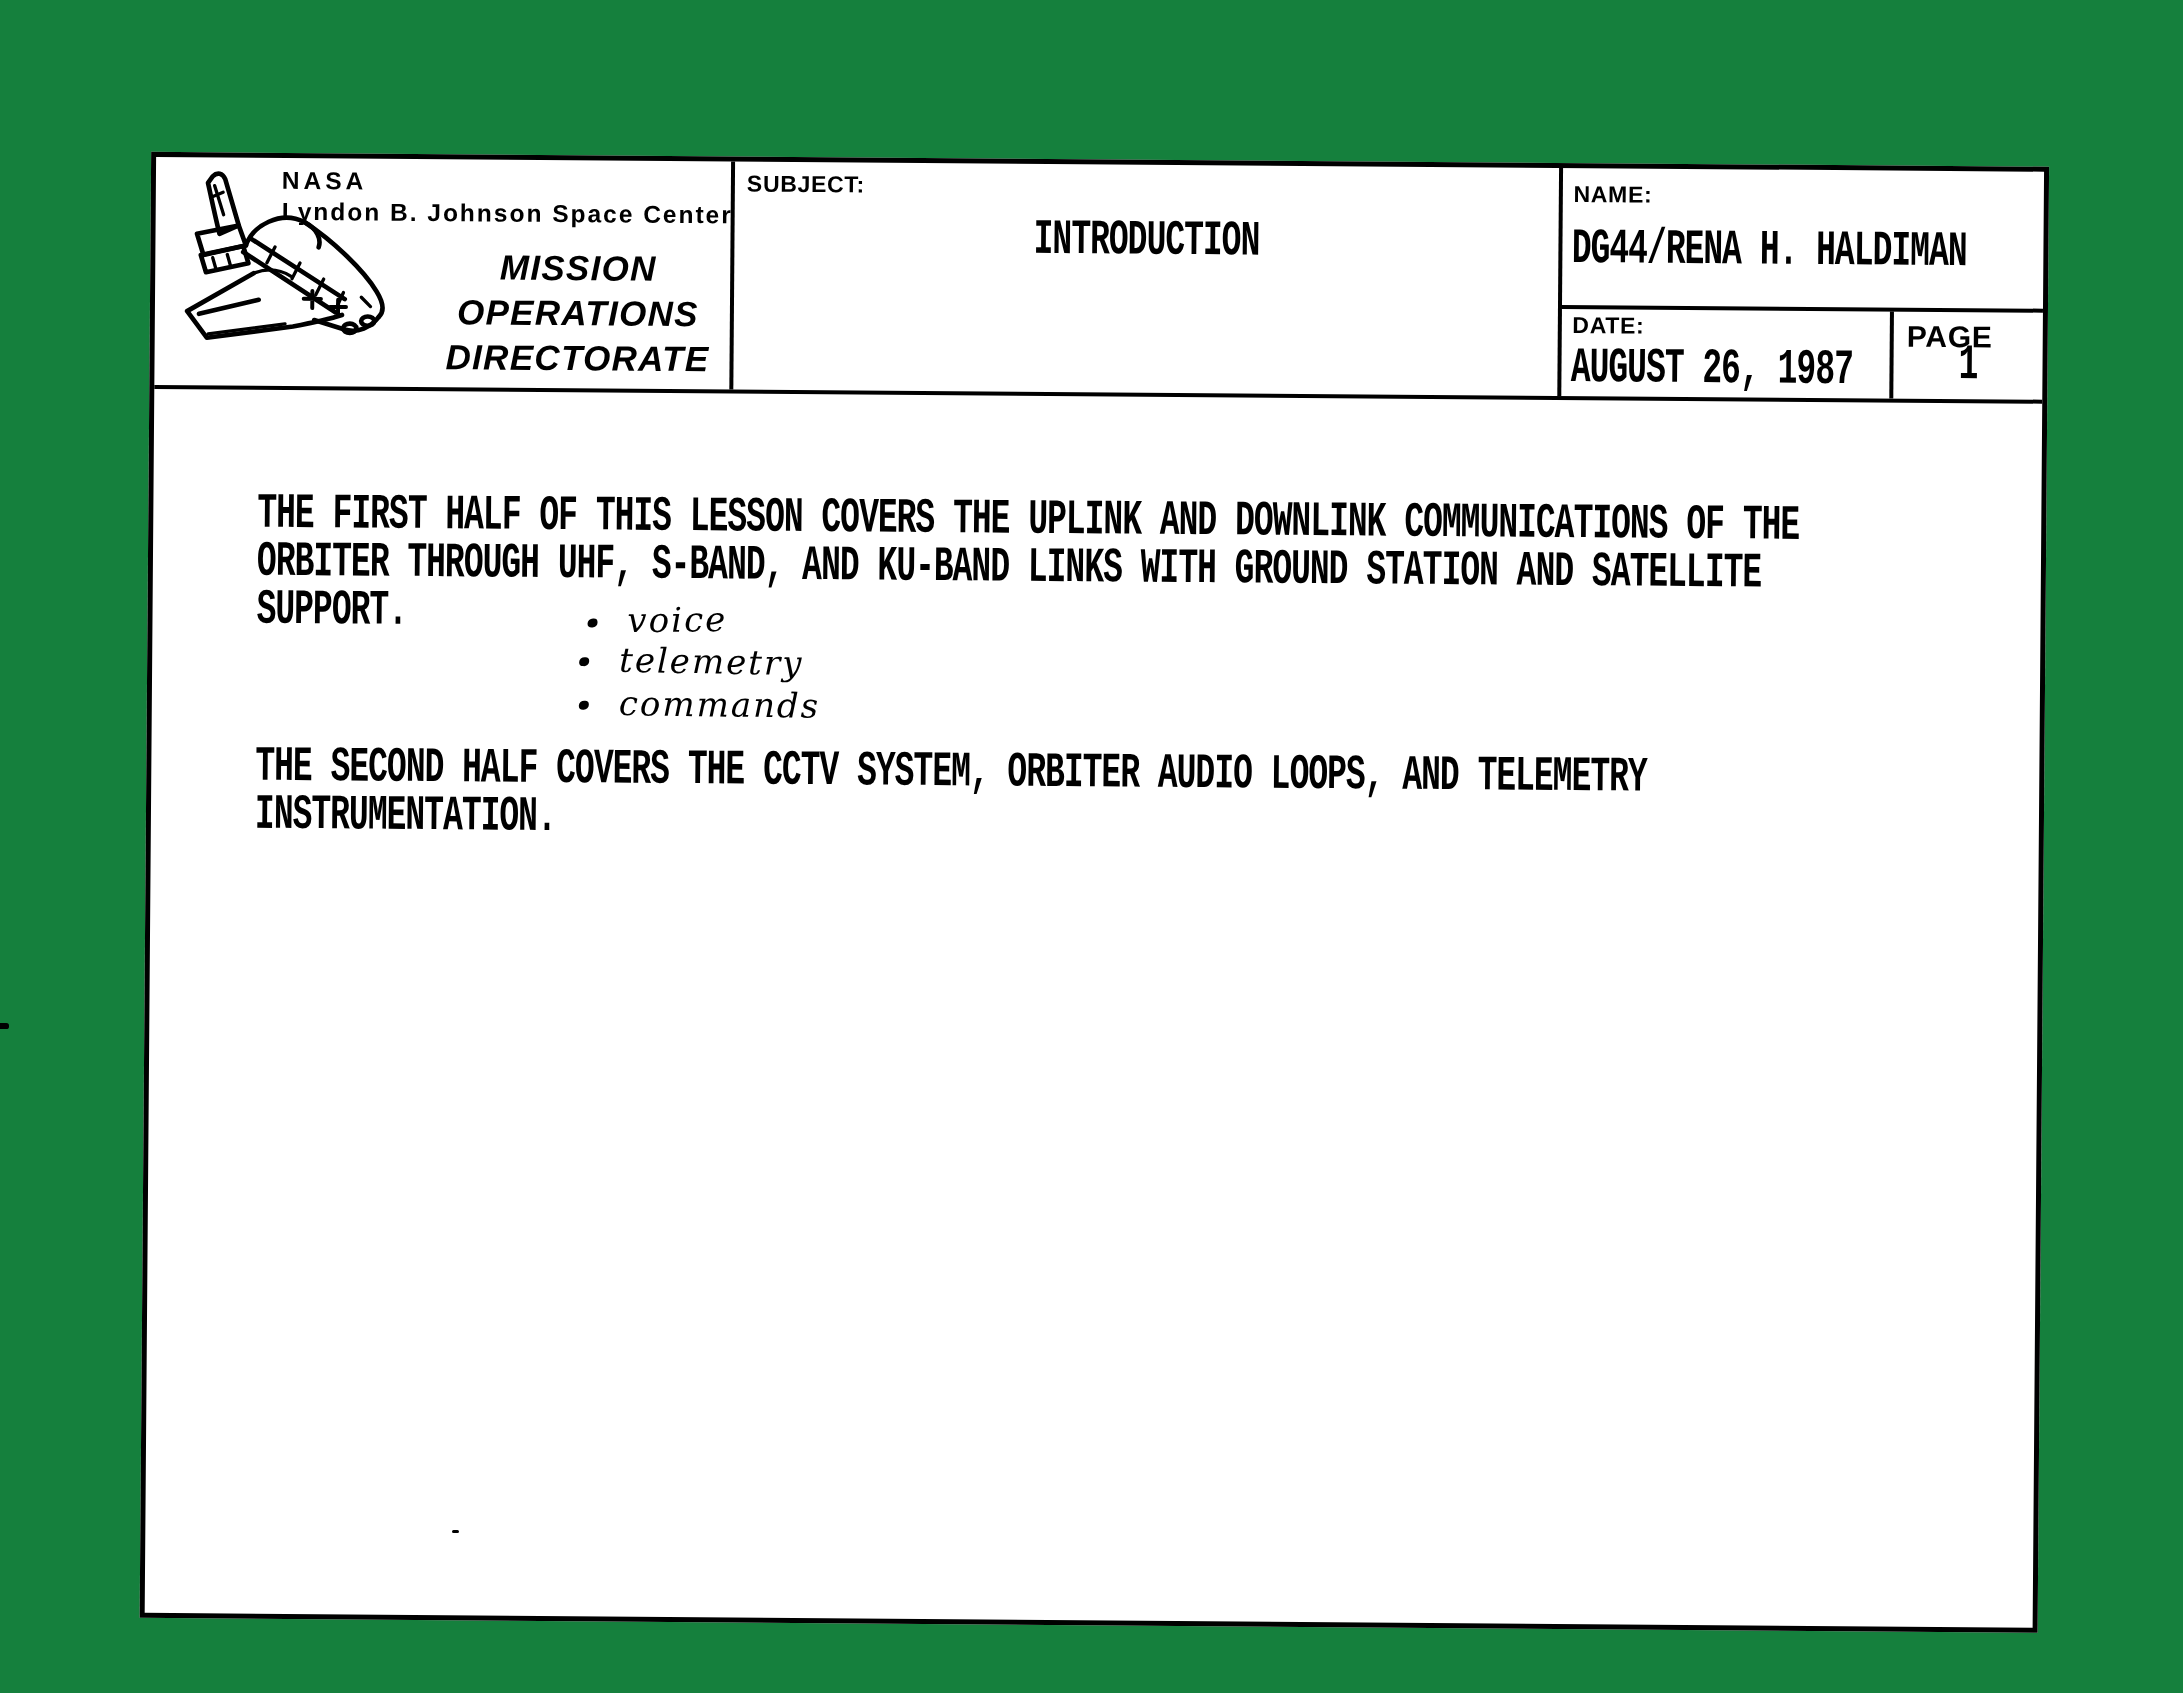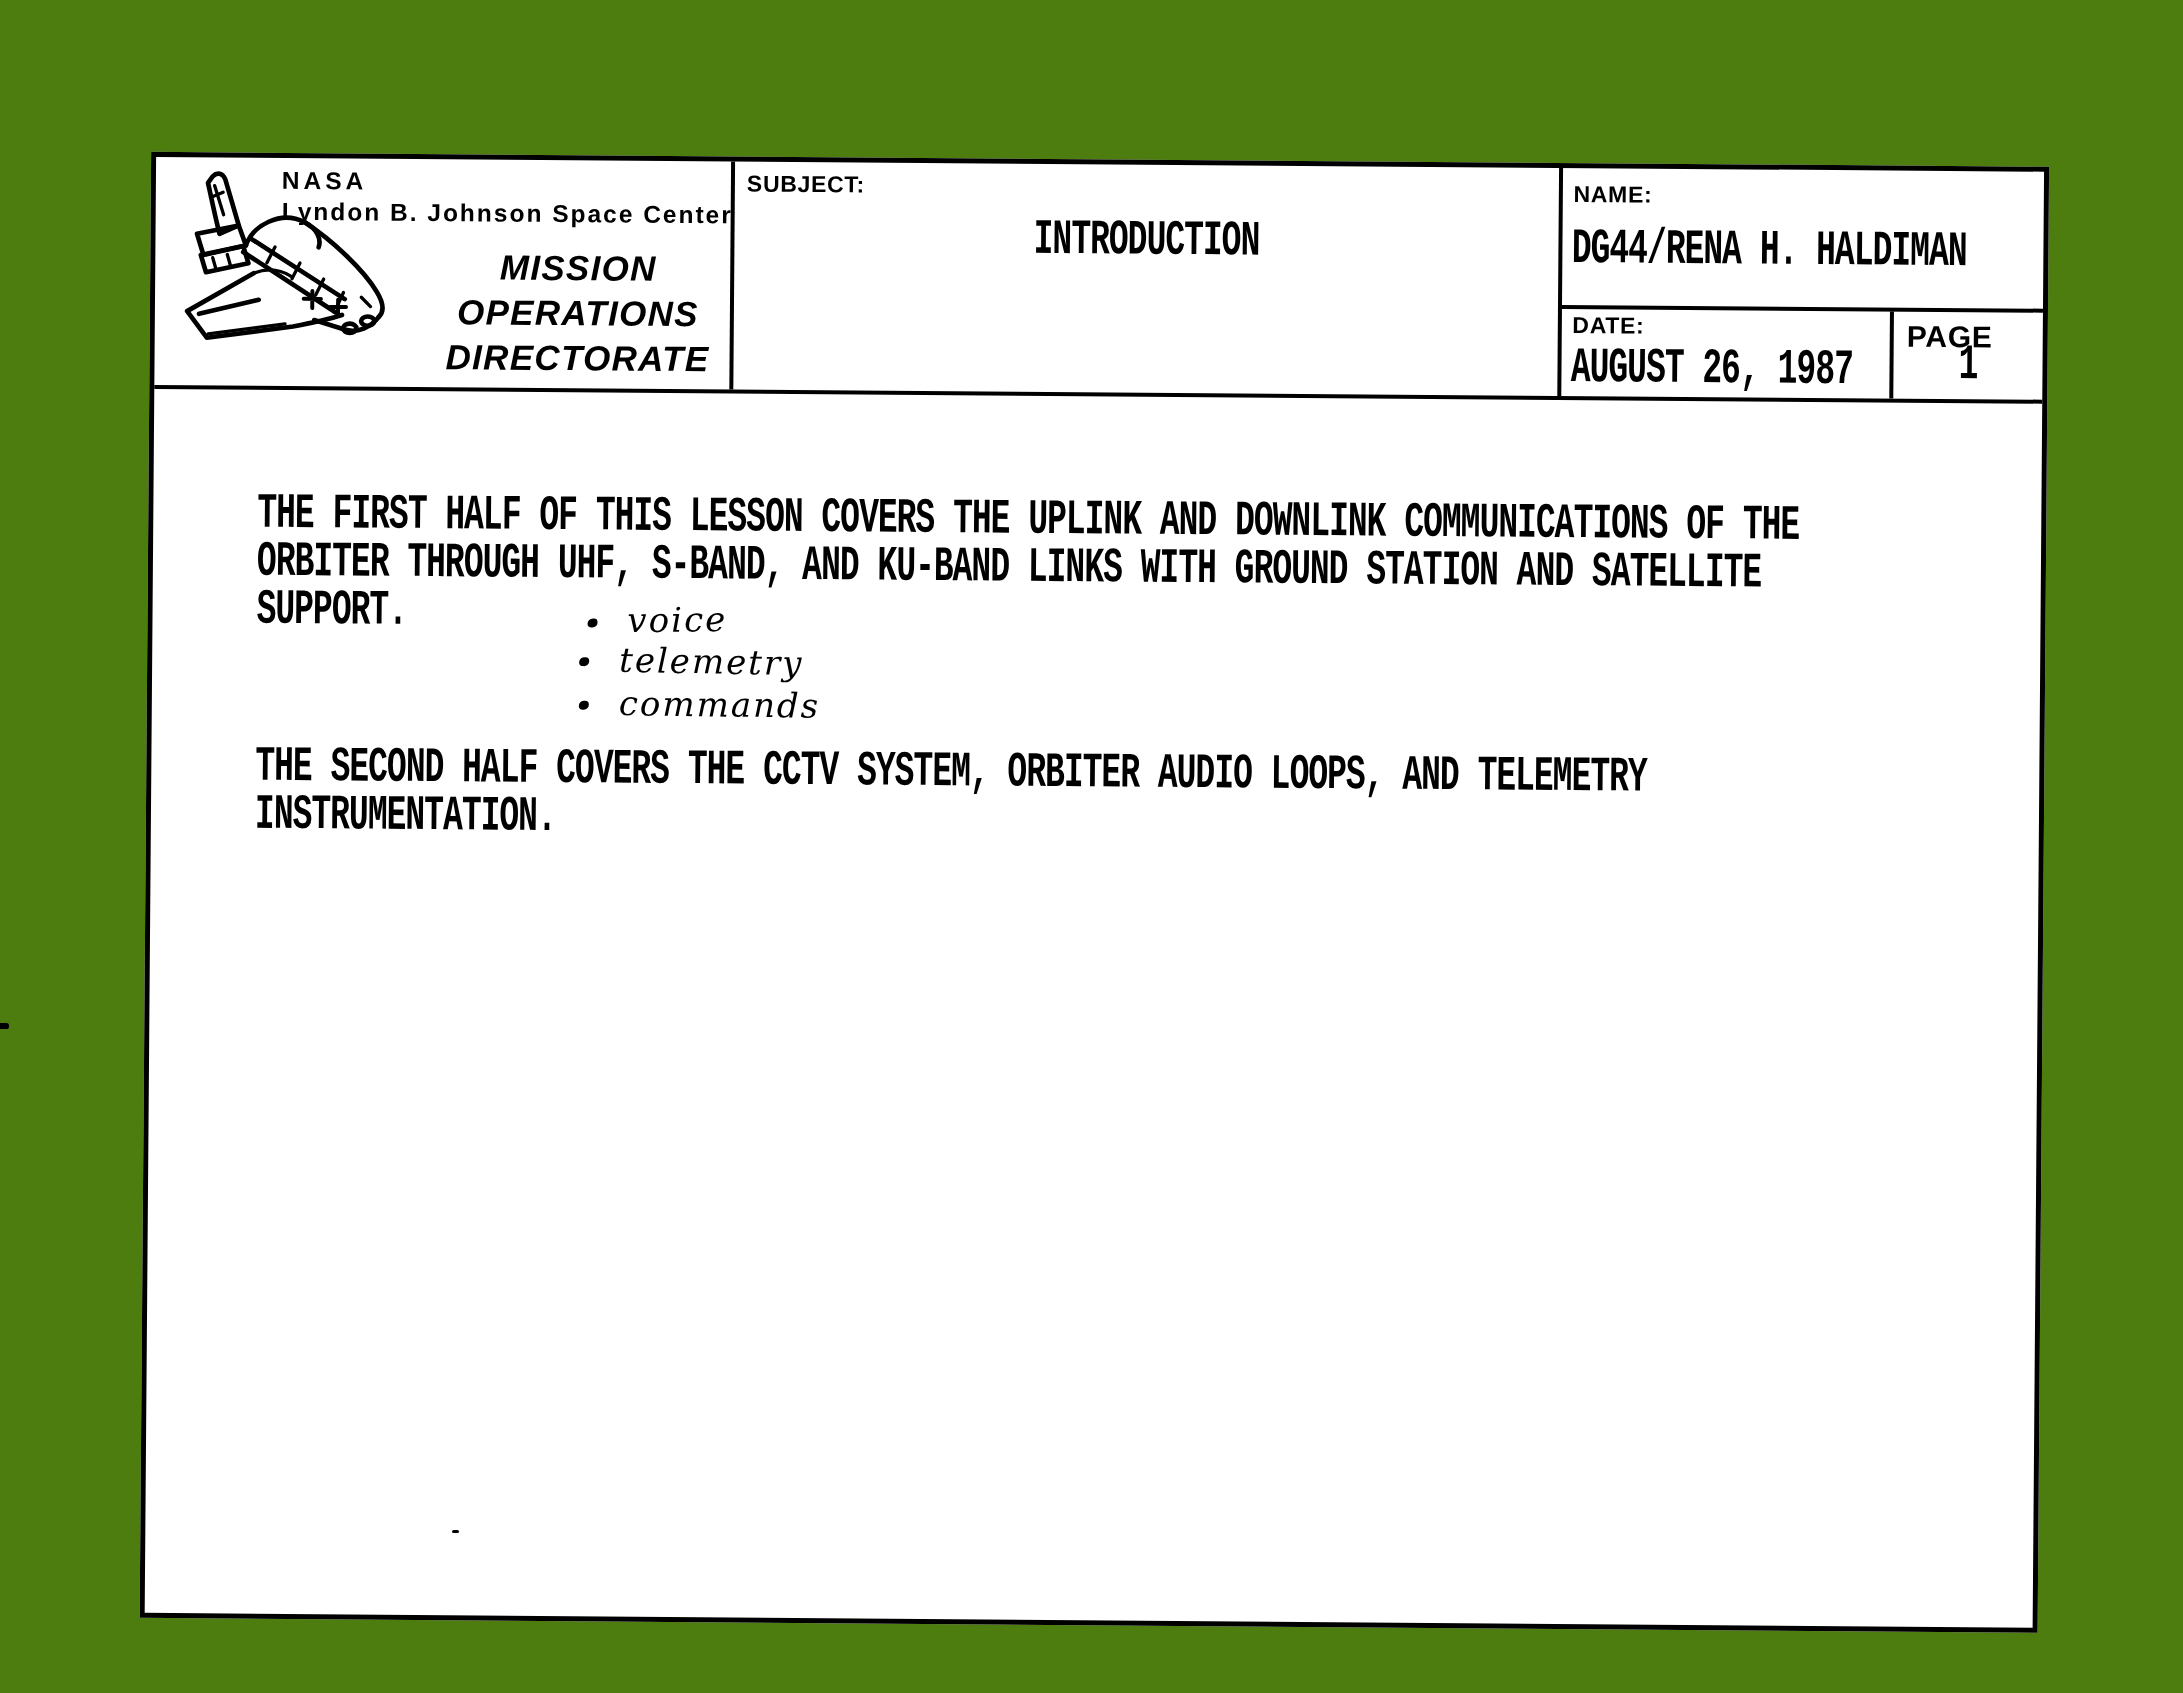--- a/index.html
+++ b/index.html
@@ -1,17 +1,17 @@
 <!DOCTYPE html>
 <html style="font-size:10.6px"><head>
 <meta charset="utf-8">
 <style>
   html,body{margin:0;padding:0;}
   body{width:2183px;height:1694px;background:#ffffff;overflow:hidden;position:relative;}
-  .page{position:absolute;inset:0;background:#4d7c0f;}
+  .page{position:absolute;inset:0;background:#15803d;}
 
   
   .doc{position:absolute;left:151px;top:152px;width:1888px;height:1456px;
        border:5.3px solid #000;background:#fff;
        transform:rotate(0.45deg);transform-origin:20px 20px;}
 
   
   .hdr{position:absolute;left:0;top:0;width:100%;height:228px;border-bottom:4.6px solid #000;}
   .c1{position:absolute;left:0;top:0;width:575px;height:228px;border-right:4px solid #000;}
   .c2{position:absolute;left:579px;top:0;width:824px;height:228px;border-right:4px solid #000;}

